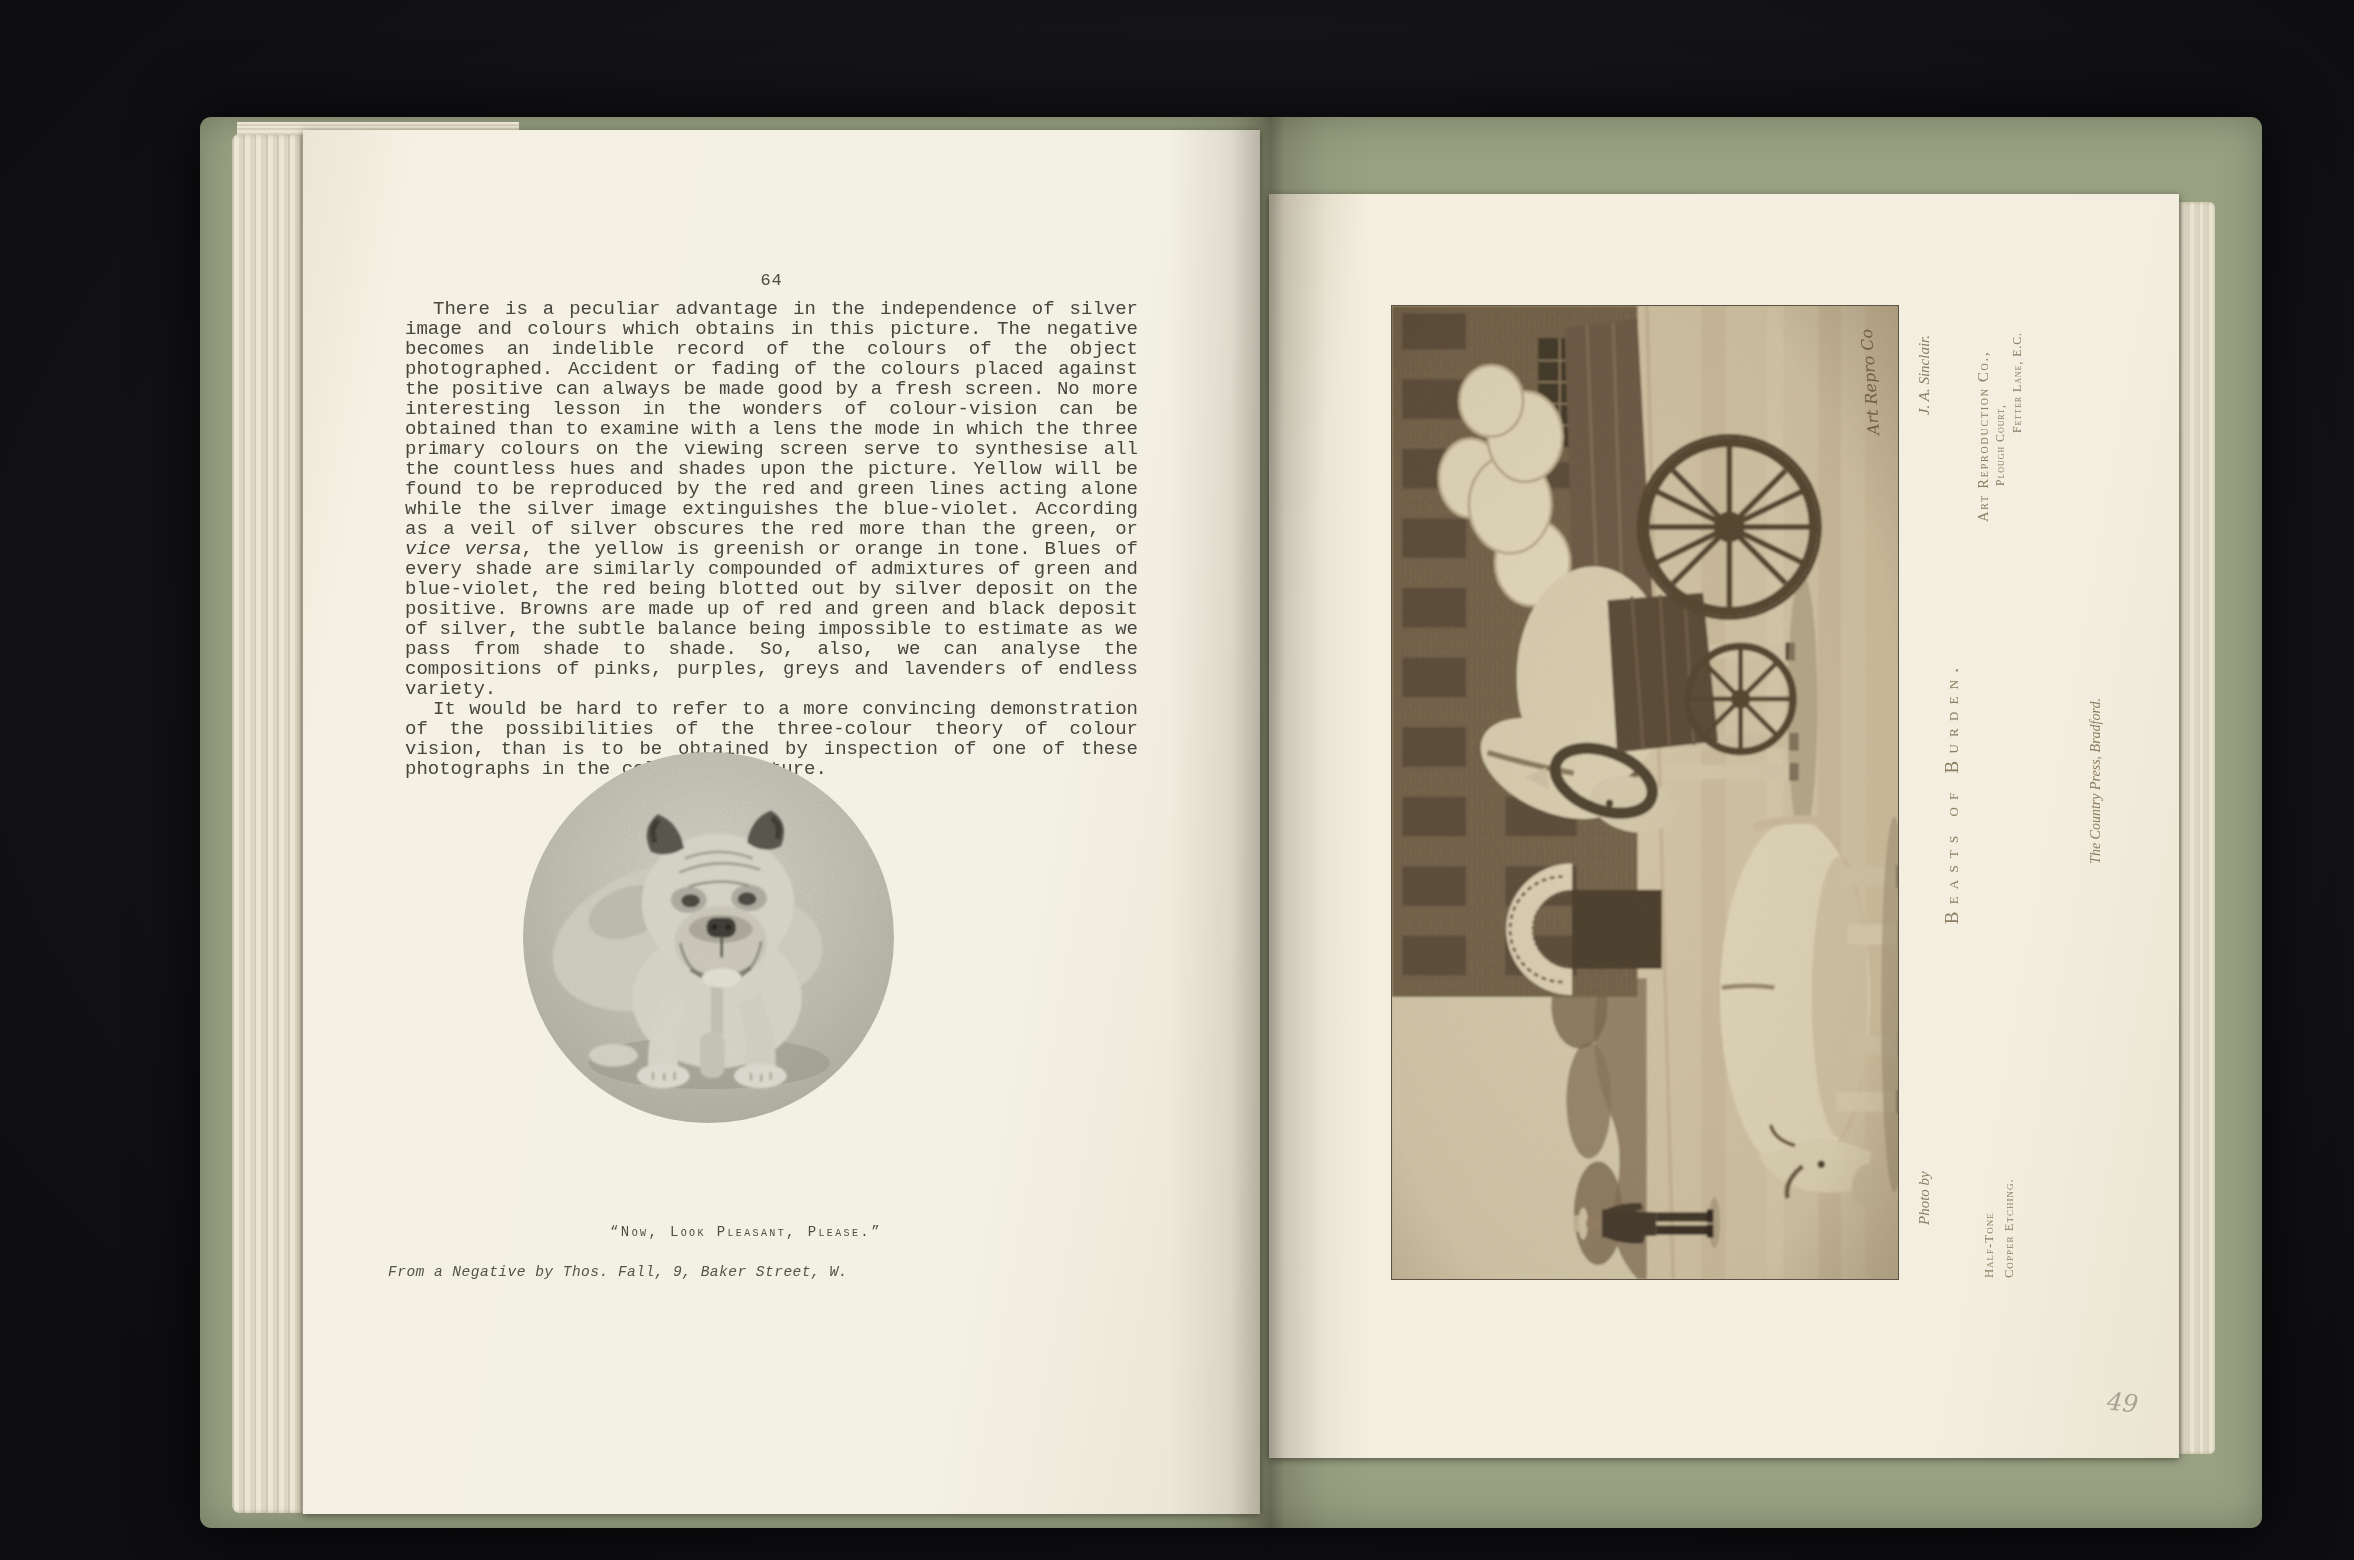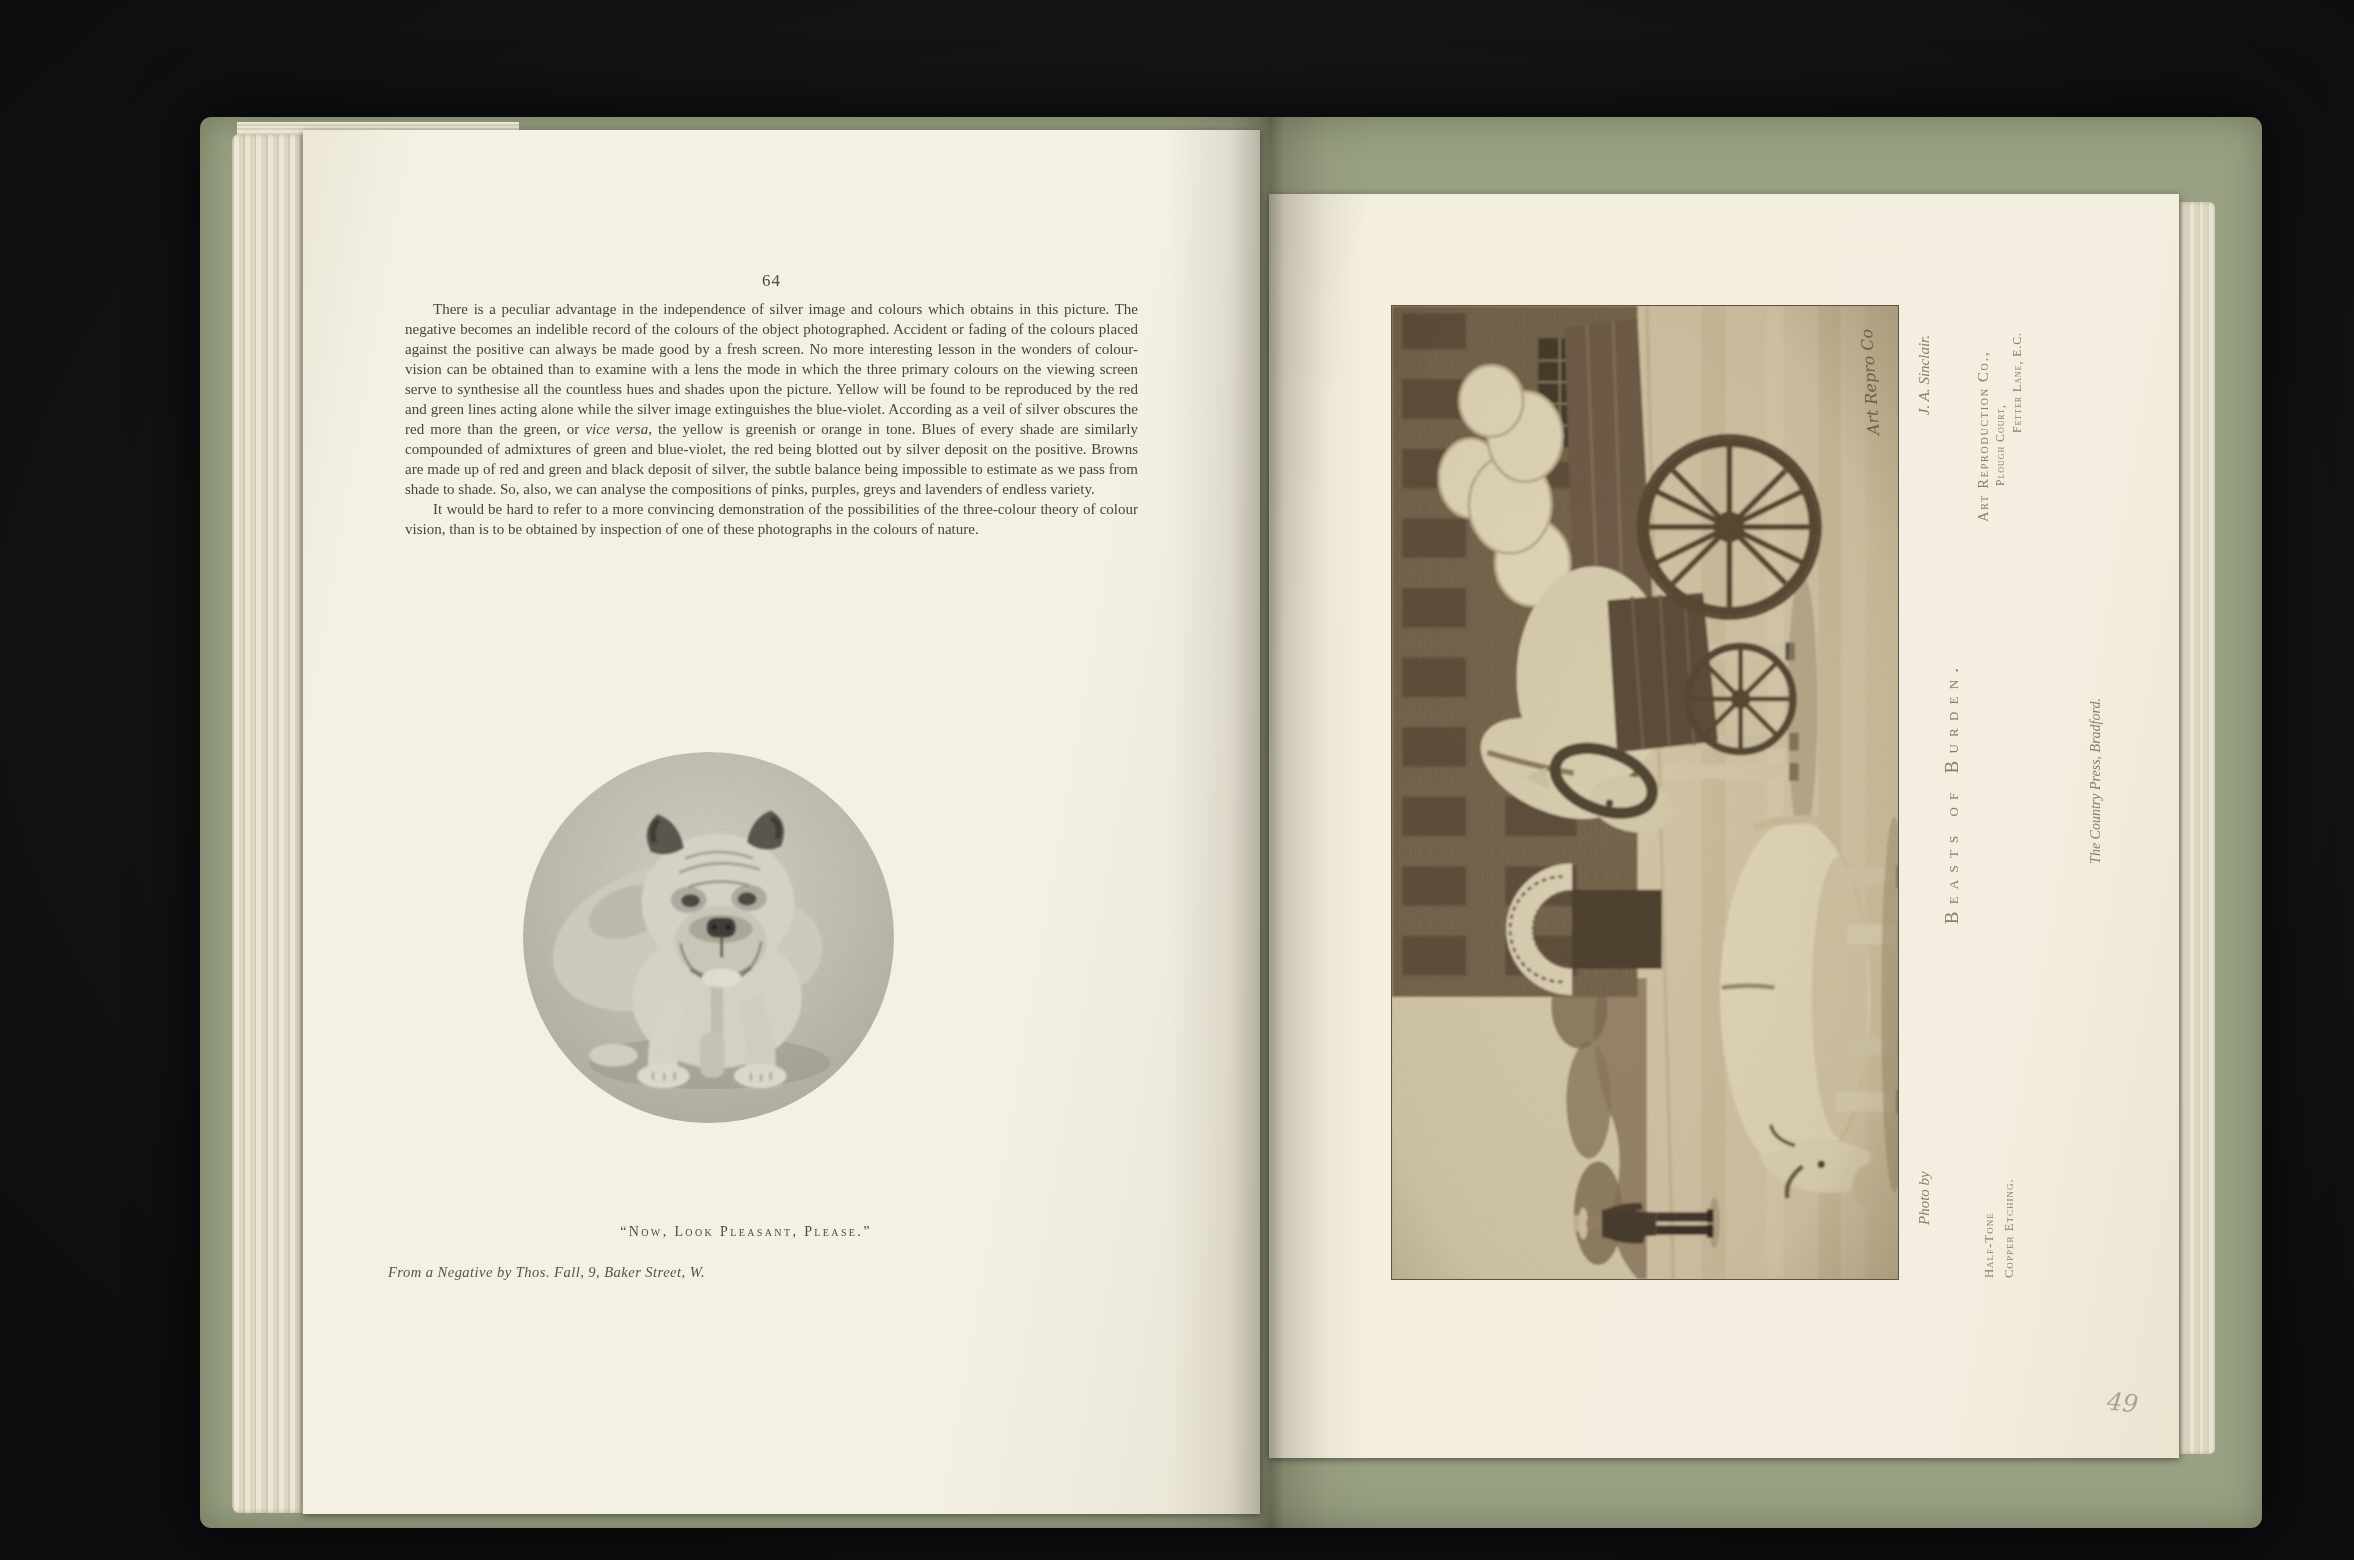--- a/index.html
+++ b/index.html
@@ -15,28 +15,28 @@
   .edges-left{left:232px;top:134px;width:73px;height:1379px;border-radius:7.5px 0 0 7.5px;
     background:repeating-linear-gradient(90deg,#cfc8b4 0 1.9px,#ece6d4 1.9px 6.6px,#ddd6c2 6.6px 11.3px);
     box-shadow:inset -2.8px 0 5.6px rgba(90,80,55,.35);}
   .edges-top{left:237px;top:122px;width:282px;height:13px;
     background:repeating-linear-gradient(0deg,#d6cfbb 0 1.9px,#eae4d2 1.9px 4.7px);}
   .edges-right{left:2179px;top:202px;width:36px;height:1252px;border-radius:0 5.6px 5.6px 0;
     background:repeating-linear-gradient(90deg,#d8d1bd 0 1.9px,#e9e3d0 1.9px 5.6px,#dcd5c1 5.6px 9.4px);
     box-shadow:inset 2.8px 0 4.7px rgba(90,80,55,.3);}
   .page{background:#f2efe2;box-shadow:0 1.9px 7.5px rgba(15,12,6,.55);}
   .page-left{left:303px;top:130px;width:957px;height:1384px;
-    background:linear-gradient(100deg,#ebe6d5 0%,#f4f1e4 10%,#f3f0e4 72%,#e9e4d3 100%);}
+    background:linear-gradient(100deg,#ebe6d5 0%,#f4f1e4 10%,#f3f0e4 72%,#e9e4d3 100%);font-family:Liberation Mono, monospace;}
   .page-right{left:1269px;top:194px;width:910px;height:1264px;
     background:linear-gradient(100deg,#e7e1cd 0%,#f4efdf 9%,#f3eedf 78%,#eae4d1 100%);}
   .gutter{left:1169px;top:117px;width:203px;height:1411px;pointer-events:none;
     background:linear-gradient(to right,rgba(70,60,40,0) 0%,rgba(70,60,40,.10) 30%,rgba(48,40,26,.28) 44%,rgba(28,23,13,.38) 50%,rgba(48,40,26,.20) 57%,rgba(70,60,40,.05) 78%,rgba(70,60,40,0) 100%);}
   
   .pageno{left:102px;top:141px;width:733px;text-align:center;font-size:17px;color:#4c4a41;letter-spacing:0.9px;}
-  .bodytext{left:102px;top:169px;width:733px;font-size:15px;line-height:20px;color:#47453d;
+  .bodytext{left:102px;top:169px;width:733px;font-size:19px;line-height:20px;color:#47453d;
     text-align:justify;}
   .bodytext p{margin:0;text-indent:28px;}
   .dogphoto{left:220px;top:622px;width:371px;height:371px;}
   .cap-sc{left:85px;top:1094px;width:716px;text-align:center;font-variant:small-caps;
     letter-spacing:.17em;font-size:14px;color:#4e4c43;}
   .cap-it{left:85px;top:1134px;width:716px;text-align:left;font-style:italic;
     font-size:14.6px;color:#55534a;letter-spacing:.03em;}
   
   .plate{left:-1.9px;top:235px;width:975px;height:727px;transform:rotate(-90deg);}
   .platephoto{left:0;top:0;width:975px;height:508px;border:1.9px solid #5c5344;box-sizing:border-box;background:#cfc2a6;}

